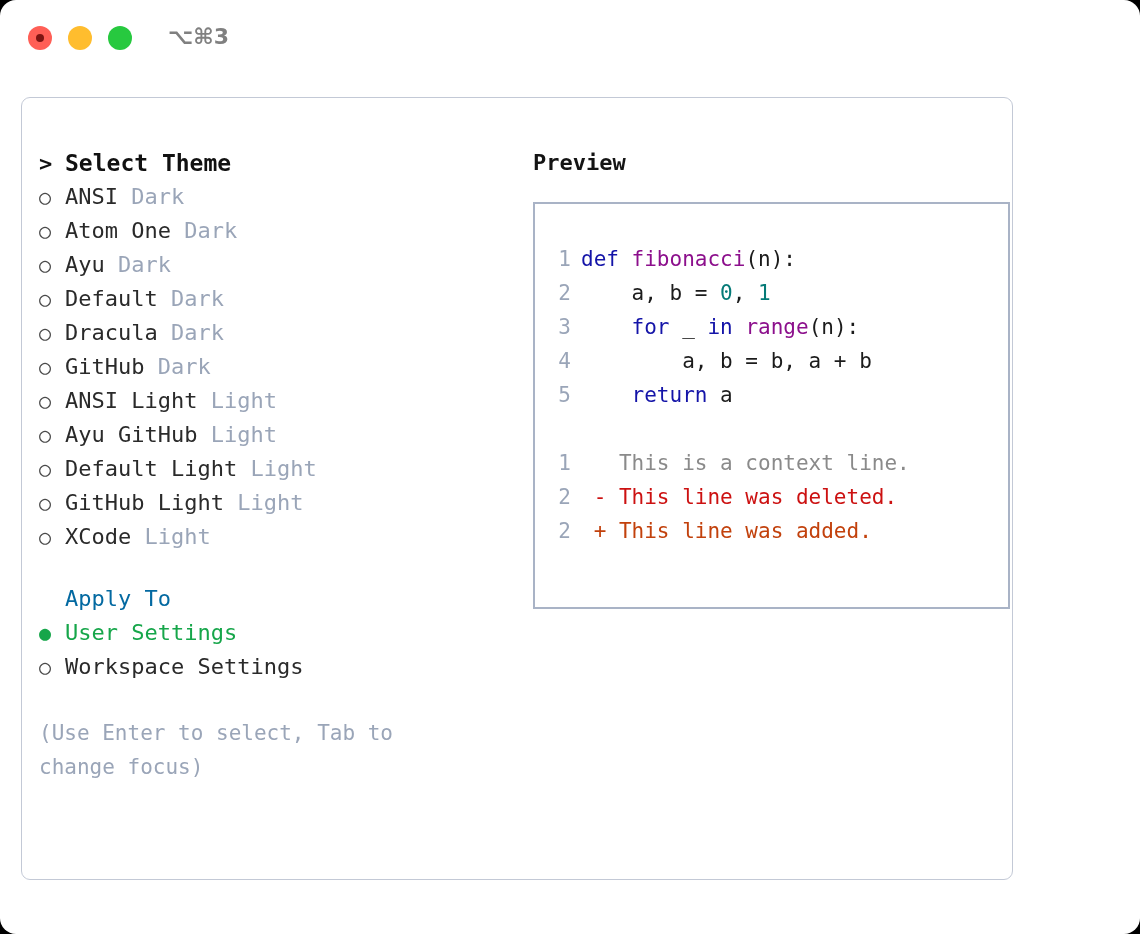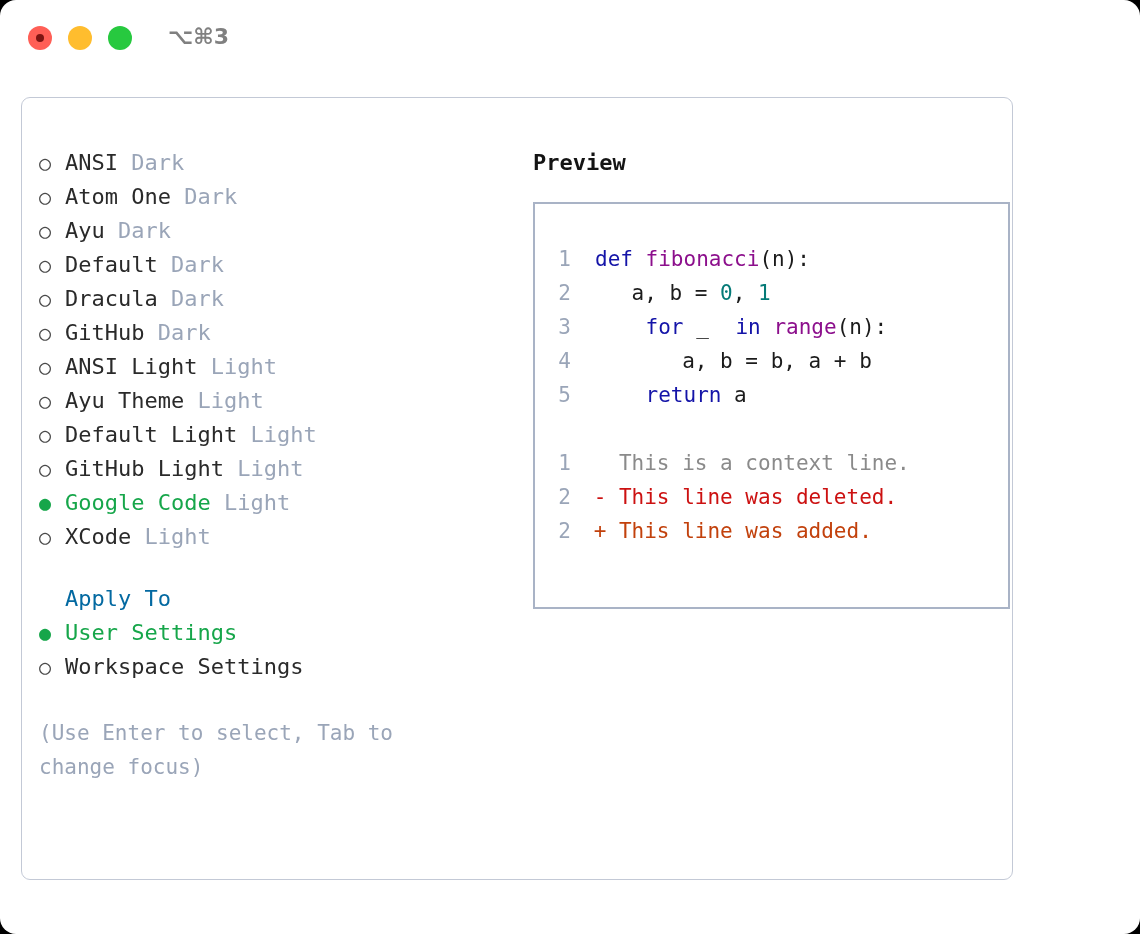--- a/index.html
+++ b/index.html
@@ -166,21 +166,21 @@
     white-space: pre;
     font-family: "DejaVu Sans Mono", monospace;
   }
   .lineno {
     display: inline-block;
     width: 26px;
     text-align: right;
     color: #9aa5b8;
     margin-right: 10px;
   }
-  .tok-kw    { color: #1414a8; margin-left: 14px; }
+  .tok-kw    { color: #1414a8; }
   .tok-fn    { color: #8c0f8c; }
   .tok-num   { color: #057a77; }
   .tok-plain { color: #1b1b1b; }
   .tok-ctx   { color: #8a8a8a; }
   .tok-del   { color: #cc1111; }
   .tok-add   { color: #c2410c; }
   #diff-area { margin-top: 34px; }
 </style>
 </head>
 <body>
@@ -191,33 +191,35 @@
     <div class="light" id="light-close"></div>
     <div class="light" id="light-min"></div>
     <div class="light" id="light-max"></div>
     <div id="shortcut-label">⌥⌘3</div>
   </div>
 
   <div id="panel">
 
     <div id="theme-column">
 
+      <div class="row">
+        <span class="bullet caret">&gt;</span><span class="row-title">Select Theme</span>
+      </div>
 
       <div id="theme-list">
           <div class="row"><span class="bullet off">○</span><span class="name">ANSI</span><span class="kind"> Dark</span></div>
           <div class="row"><span class="bullet off">○</span><span class="name">Atom One</span><span class="kind"> Dark</span></div>
           <div class="row"><span class="bullet off">○</span><span class="name">Ayu</span><span class="kind"> Dark</span></div>
           <div class="row"><span class="bullet off">○</span><span class="name">Default</span><span class="kind"> Dark</span></div>
           <div class="row"><span class="bullet off">○</span><span class="name">Dracula</span><span class="kind"> Dark</span></div>
           <div class="row"><span class="bullet off">○</span><span class="name">GitHub</span><span class="kind"> Dark</span></div>
           <div class="row"><span class="bullet off">○</span><span class="name">ANSI Light</span><span class="kind"> Light</span></div>
-          <div class="row"><span class="bullet off">○</span><span class="name">Ayu Theme</span><span class="kind"> Light</span></div>
+          <div class="row"><span class="bullet off">○</span><span class="name">Ayu GitHub</span><span class="kind"> Light</span></div>
           <div class="row"><span class="bullet off">○</span><span class="name">Default Light</span><span class="kind"> Light</span></div>
           <div class="row"><span class="bullet off">○</span><span class="name">GitHub Light</span><span class="kind"> Light</span></div>
-          <div class="row"><span class="bullet on">●</span><span class="name selected">Google Code</span><span class="kind"> Light</span></div>
           <div class="row"><span class="bullet off">○</span><span class="name">XCode</span><span class="kind"> Light</span></div>
         </div>
 
       <div id="apply-section">
         <div class="row">
           <span class="bullet blank">○</span><span class="group-label">Apply To</span>
         </div>
         <div id="apply-list">
             <div class="row"><span class="bullet on">●</span><span class="name selected">User Settings</span></div>
             <div class="row"><span class="bullet off">○</span><span class="name">Workspace Settings</span></div>

